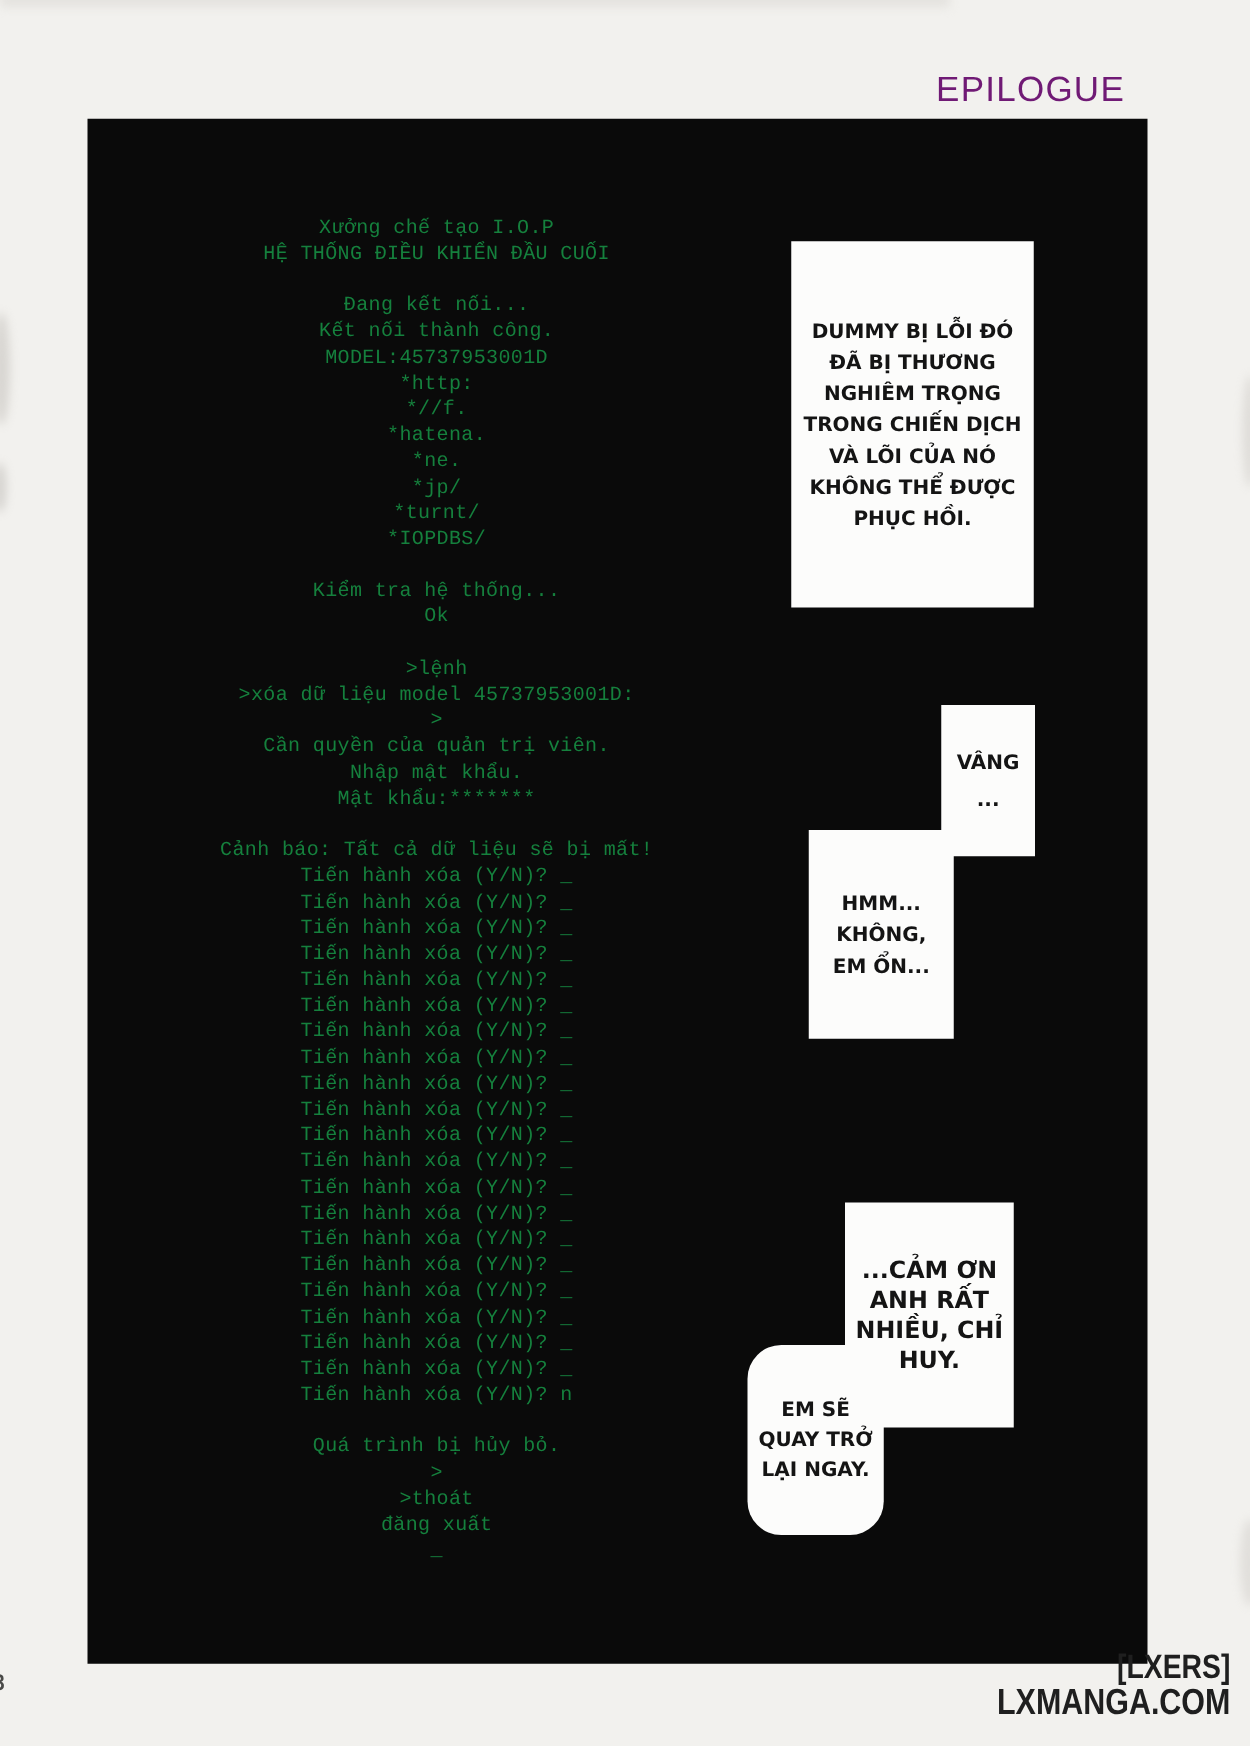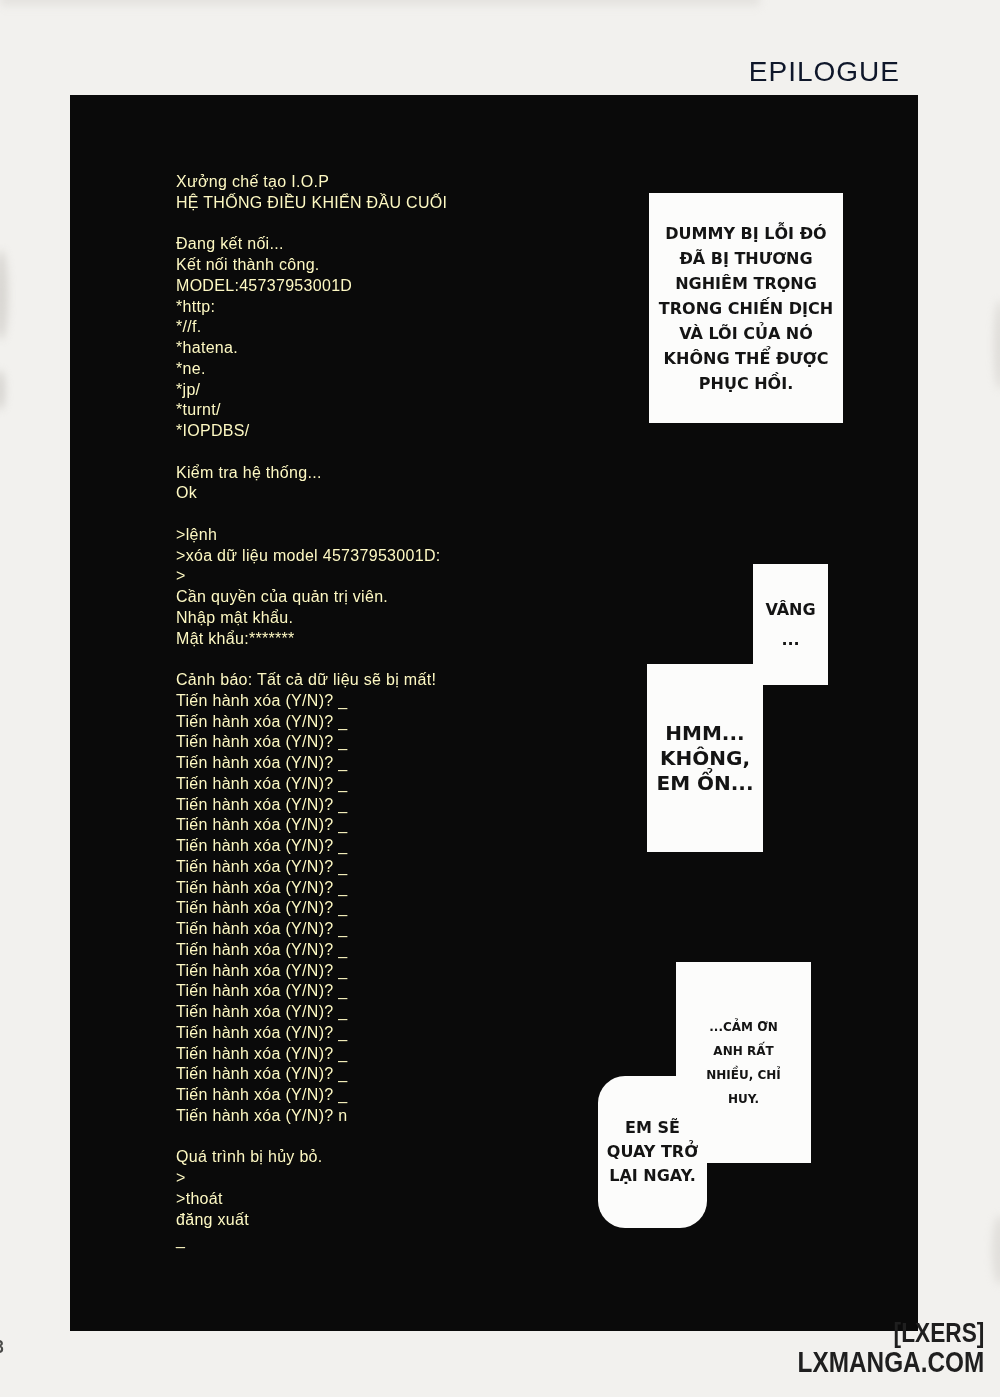--- a/index.html
+++ b/index.html
@@ -26,62 +26,63 @@
   .smudge-right-a { right: -6px; top: 300px;  width: 12px; height: 90px;  background: #c2beb9; opacity: .40; border-radius: 50%; }
   .smudge-right-b { right: -8px; top: 1215px; width: 16px; height: 70px;  background: #c2beb9; opacity: .35; border-radius: 50%; }
   .smudge-top     { left: 0;     top: -8px;   width: 760px; height: 14px; background: #d8d5d1; opacity: .5; }
 
   .epilogue-title {
     position: absolute;
     top: 56px;
     right: 100px;
     font-size: 28px;
     letter-spacing: 1px;
-    color: #0f172a;
+    color: #701a75;
     font-weight: 500;
   }
 
   .black-panel {
     position: absolute;
     left: 70px;
     top: 95px;
     width: 848px;
     height: 1236px;
     background: #0a0a0a;
   }
 
   .terminal {
     position: absolute;
     left: 106px;
     top: 77px;
-    font-family: Liberation Sans, sans-serif;
+    font-family: Liberation Mono, monospace;
     font-size: 16px;
     line-height: 20.75px;
     letter-spacing: 0.3px;
-    color: #fef9c3;
+    color: #15803d;
     white-space: pre;
+    text-align: center;
   }
   .terminal .tline { min-height: 20.75px; }
 
   .bubble {
     position: absolute;
     background: #fcfcfb;
     color: #141414;
     display: flex;
     align-items: center;
     justify-content: center;
     text-align: center;
     white-space: pre-line;
     font-family: "DejaVu Sans", sans-serif;
     font-weight: bold;
   }
-  .bubble-commander { left: 633px; top: 193px; width: 194px; height: 230px; font-size: 16px; line-height: 25px; margin-left: 16px; }
+  .bubble-commander { left: 633px; top: 193px; width: 194px; height: 293px; font-size: 16px; line-height: 25px; }
   .bubble-vang      { left: 753px; top: 564px; width: 75px;  height: 121px; font-size: 16px; line-height: 30px; text-align: center; }
-  .bubble-hmm       { left: 647px; top: 664px; width: 116px; height: 188px; font-size: 20px; line-height: 25px; }
-  .bubble-thanks    { left: 676px; top: 962px; width: 135px; height: 201px; font-size: 12px; line-height: 24px; }
+  .bubble-hmm       { left: 647px; top: 664px; width: 116px; height: 167px; font-size: 16px; line-height: 25px; }
+  .bubble-thanks    { left: 676px; top: 962px; width: 135px; height: 180px; font-size: 19px; line-height: 24px; }
   .bubble-return    { left: 598px; top: 1076px; width: 109px; height: 152px; font-size: 16px; line-height: 24px; border-radius: 27px; }
 
   .watermark {
     position: absolute;
     right: 16px;
     top: 1320px;
     text-align: right;
     color: #1f1f1f;
     font-family: "Liberation Sans", sans-serif;
     font-weight: bold;

